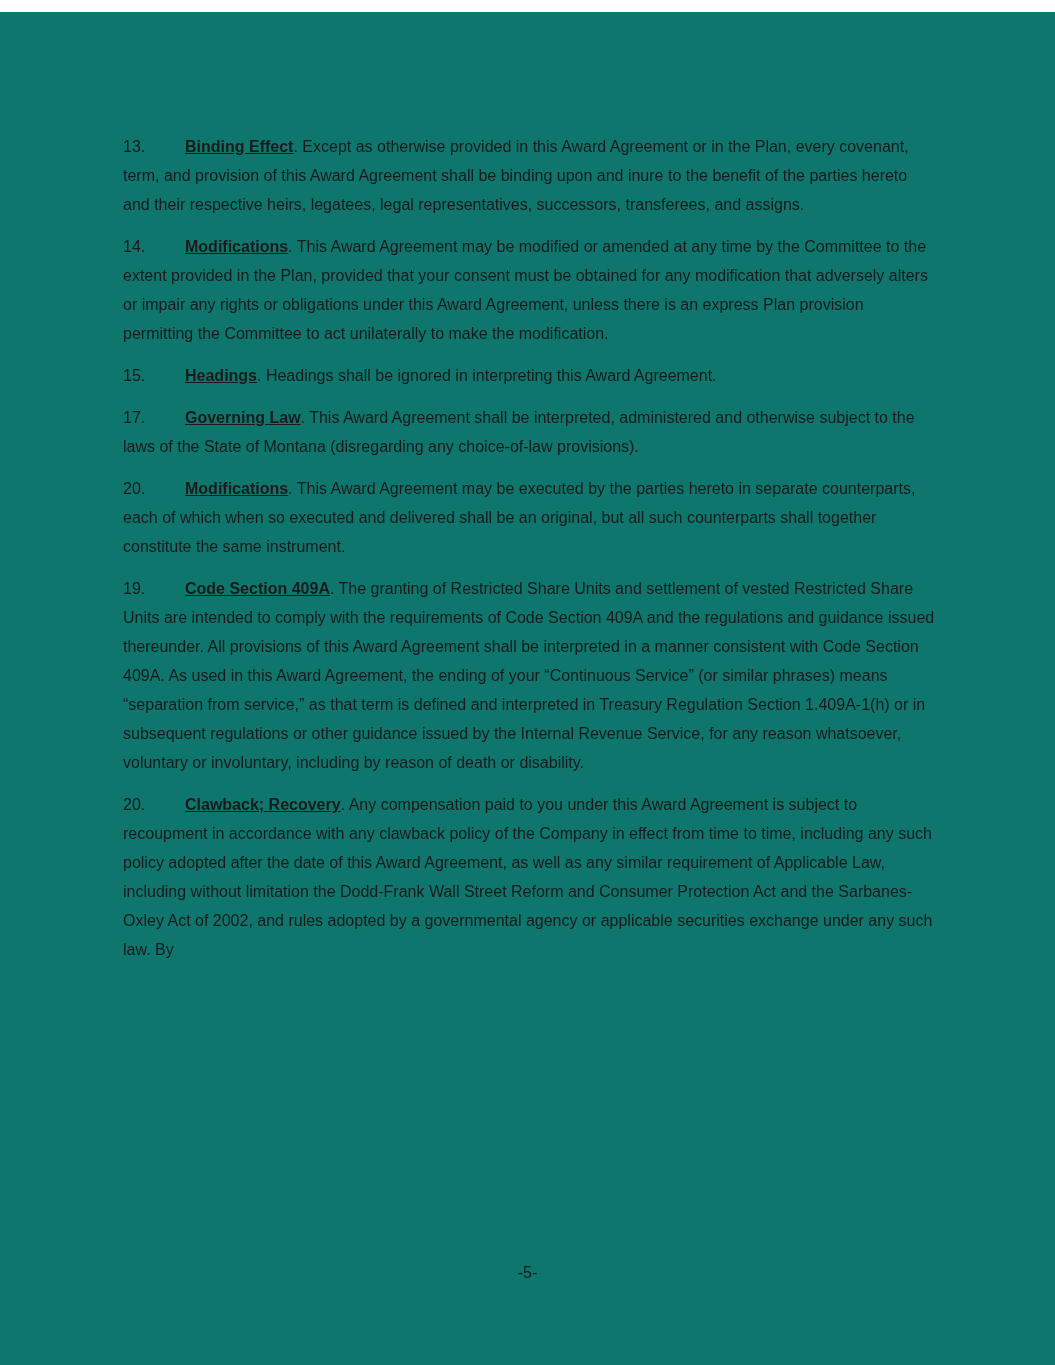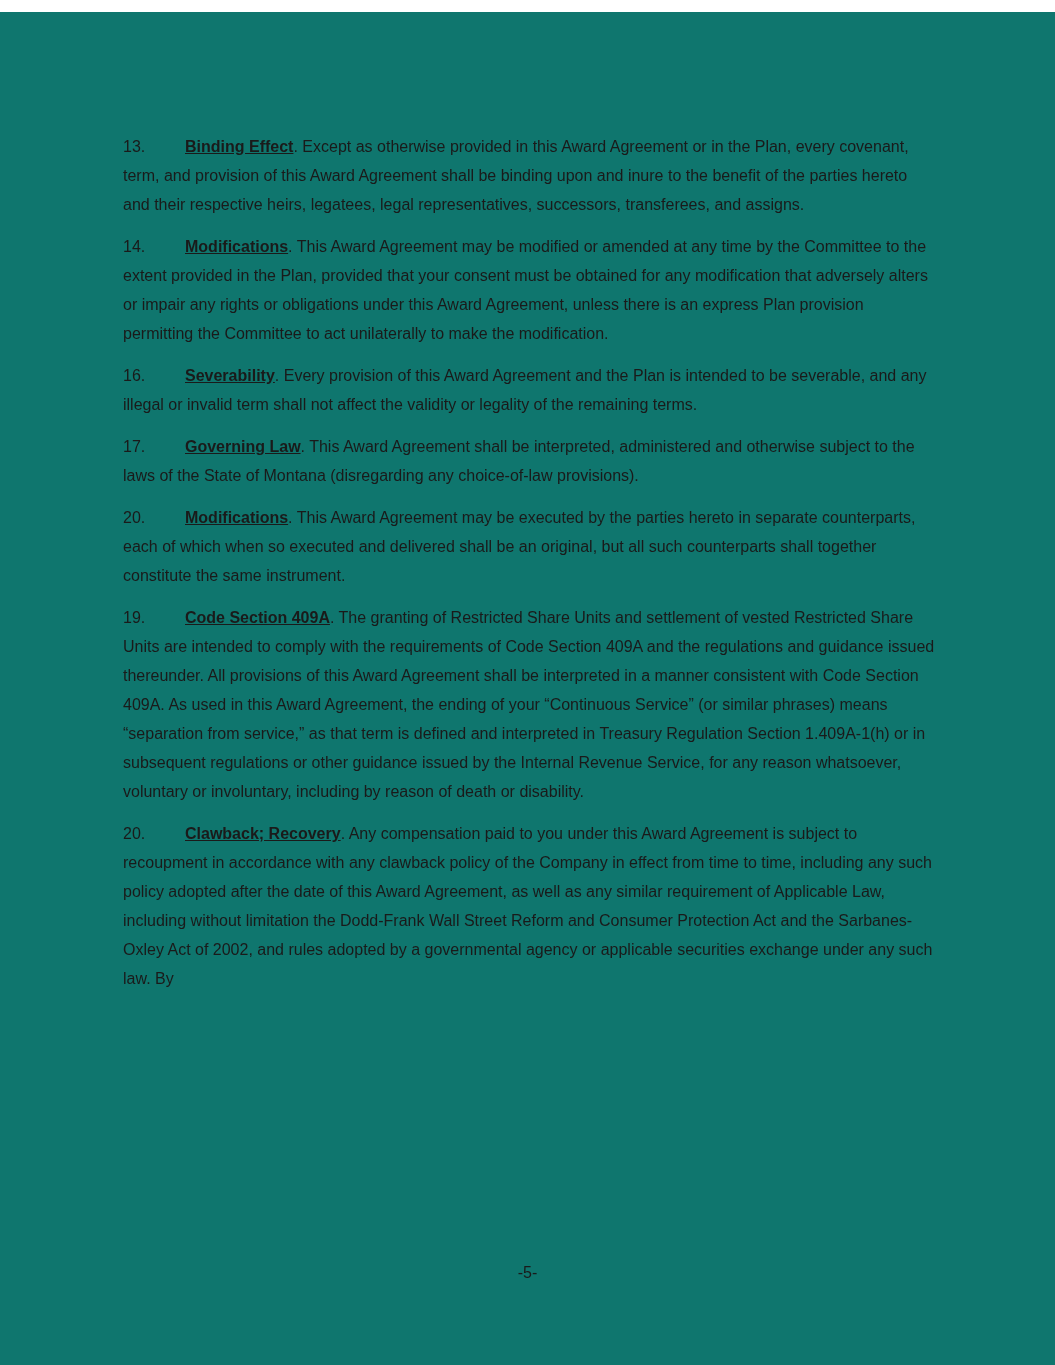--- a/index.html
+++ b/index.html
@@ -46,22 +46,22 @@
 </style>
 </head>
 <body>
 
 <div class="page">
 
   <p class="para"><span class="num">13.</span><span class="heading">Binding Effect</span><span>. Except as otherwise provided in this Award Agreement or in the Plan, every covenant, term, and provision of this Award Agreement shall be binding upon and inure to the benefit of the parties hereto and their respective heirs, legatees, legal representatives, successors, transferees, and assigns.</span></p>
 
   <p class="para"><span class="num">14.</span><span class="heading">Modifications</span><span>. This Award Agreement may be modified or amended at any time by the Committee to the extent provided in the Plan, provided that your consent must be obtained for any modification that adversely alters or impair any rights or obligations under this Award Agreement, unless there is an express Plan provision permitting the Committee to act unilaterally to make the modification.</span></p>
 
+  <p class="para"><span class="num">15.</span><span class="heading">Headings</span><span>. Headings shall be ignored in interpreting this Award Agreement.</span></p>
 
-  <p class="para"><span class="num">16.</span><span class="heading">Severability</span><span>. Every provision of this Award Agreement and the Plan is intended to be severable, and any illegal or invalid term shall not affect the validity or legality of the remaining terms.</span></p>
 
   <p class="para"><span class="num">17.</span><span class="heading">Governing Law</span><span>. This Award Agreement shall be interpreted, administered and otherwise subject to the laws of the State of Montana (disregarding any choice-of-law provisions).</span></p>
 
   <p class="para"><span class="num">20.</span><span class="heading">Modifications</span><span>. This Award Agreement may be executed by the parties hereto in separate counterparts, each of which when so executed and delivered shall be an original, but all such counterparts shall together constitute the same instrument.</span></p>
 
   <p class="para"><span class="num">19.</span><span class="heading">Code Section 409A</span><span>. The granting of Restricted Share Units and settlement of vested Restricted Share Units are intended to comply with the requirements of Code Section 409A and the regulations and guidance issued thereunder. All provisions of this Award Agreement shall be interpreted in a manner consistent with Code Section 409A. As used in this Award Agreement, the ending of your “Continuous Service” (or similar phrases) means “separation from service,” as that term is defined and interpreted in Treasury Regulation Section 1.409A-1(h) or in subsequent regulations or other guidance issued by the Internal Revenue Service, for any reason whatsoever, voluntary or involuntary, including by reason of death or disability.</span></p>
 
   <p class="para"><span class="num">20.</span><span class="heading">Clawback; Recovery</span><span>. Any compensation paid to you under this Award Agreement is subject to recoupment in accordance with any clawback policy of the Company in effect from time to time, including any such policy adopted after the date of this Award Agreement, as well as any similar requirement of Applicable Law, including without limitation the Dodd-Frank Wall Street Reform and Consumer Protection Act and the Sarbanes-Oxley Act of 2002, and rules adopted by a governmental agency or applicable securities exchange under any such law. By</span></p>
 
   <div class="footer">-5-</div>

